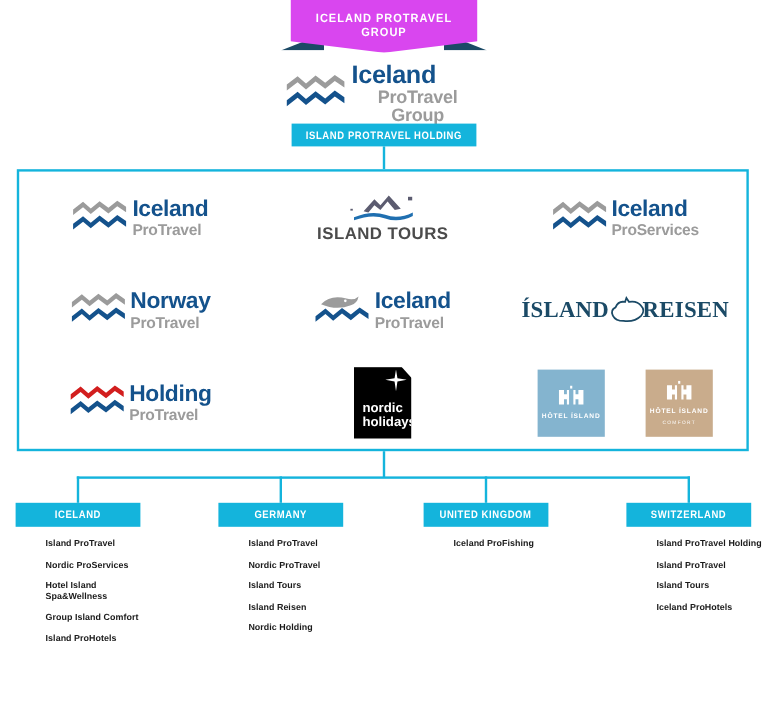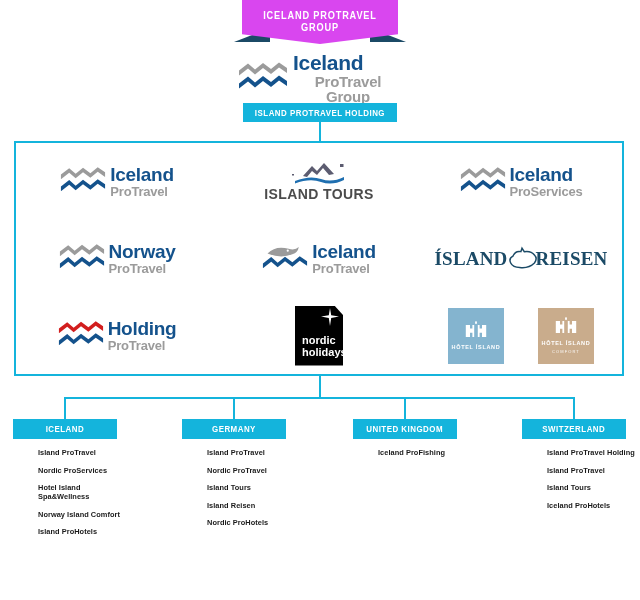--- a/index.html
+++ b/index.html
@@ -262,30 +262,30 @@
   </div>
   <div class="cyan-box country-head" style="left:522px;top:419px;">
     <span>SWITZERLAND</span>
   </div>
 
   <div class="country-list" style="left:20px;top:448px;">
     <div>Island ProTravel</div>
     <div>Nordic ProServices</div>
     <div style="margin-bottom:0;">Hotel Island</div>
     <div>Spa&amp;Wellness</div>
-    <div>Norway Island Comfort</div>
+    <div>Group Island Comfort</div>
     <div>Island ProHotels</div>
   </div>
 
   <div class="country-list" style="left:189px;top:448px;">
     <div>Island ProTravel</div>
     <div>Nordic ProTravel</div>
     <div>Island Tours</div>
     <div>Island Reisen</div>
-    <div>Nordic ProHotels</div>
+    <div>Nordic Holding</div>
   </div>
 
   <div class="country-list" style="left:360px;top:448px;">
     <div>Iceland ProFishing</div>
   </div>
 
   <div class="country-list" style="left:529px;top:448px;">
     <div>Island ProTravel Holding</div>
     <div>Island ProTravel</div>
     <div>Island Tours</div>

